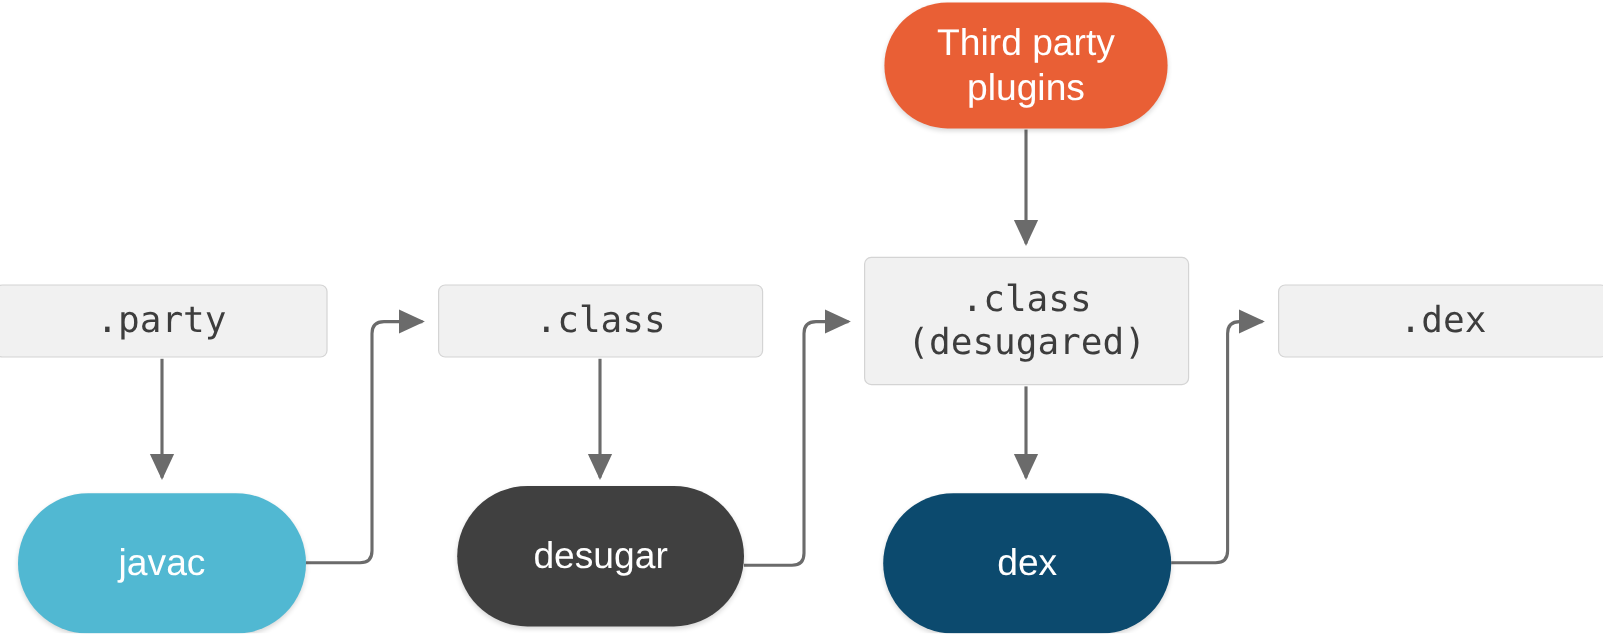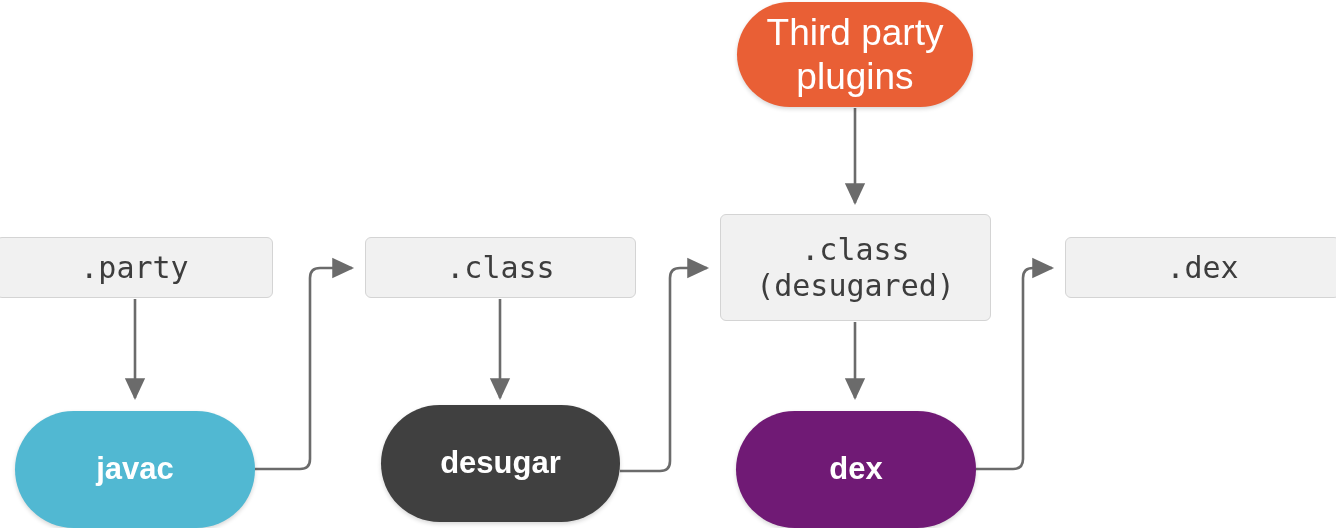--- a/index.html
+++ b/index.html
@@ -42,30 +42,30 @@
     font-family: "DejaVu Sans Mono", "Liberation Mono", monospace;
     font-size: 30px;
     letter-spacing: 0px;
     white-space: pre;
   }
   .node-process {
     border-radius: 70px;
     color: #ffffff;
     font-family: "Liberation Sans", sans-serif;
     font-size: 31px;
-    font-weight: 700;
+    font-weight: 400;
     white-space: pre;
     box-shadow: 0 2px 4px rgba(0,0,0,0.16);
     align-items: center;
   }
   .node-external {
     border-radius: 54px;
     color: #ffffff;
     font-family: "Liberation Sans", sans-serif;
-    font-size: 37px;
+    font-size: 31px;
     font-weight: 400;
     white-space: pre;
     box-shadow: 0 2px 4px rgba(0,0,0,0.16);
   }
 </style>
 </head>
 <body>
 
 <div id="diagram-root">
 
@@ -112,21 +112,21 @@
   <div class="node node-artifact" style="left:720px; top:214px; width:271px; height:107px;">
     <span>.class
 (desugared)</span>
   </div>
 
   <div class="node node-external" style="left:737px; top:2px; width:236px; height:105px; background:#e95f35;">
     <span>Third party
 plugins</span>
   </div>
 
-  <div class="node node-process" style="left:736px; top:411px; width:240px; height:117px; background:#701a75;">
+  <div class="node node-process" style="left:736px; top:411px; width:240px; height:117px; background:#0c4a6e;">
     <span>dex</span>
   </div>
 
   <div class="node node-artifact" style="left:1065px; top:237px; width:275px; height:61px;">
     <span>.dex</span>
   </div>
 
 </div>
 
 </body></html>

